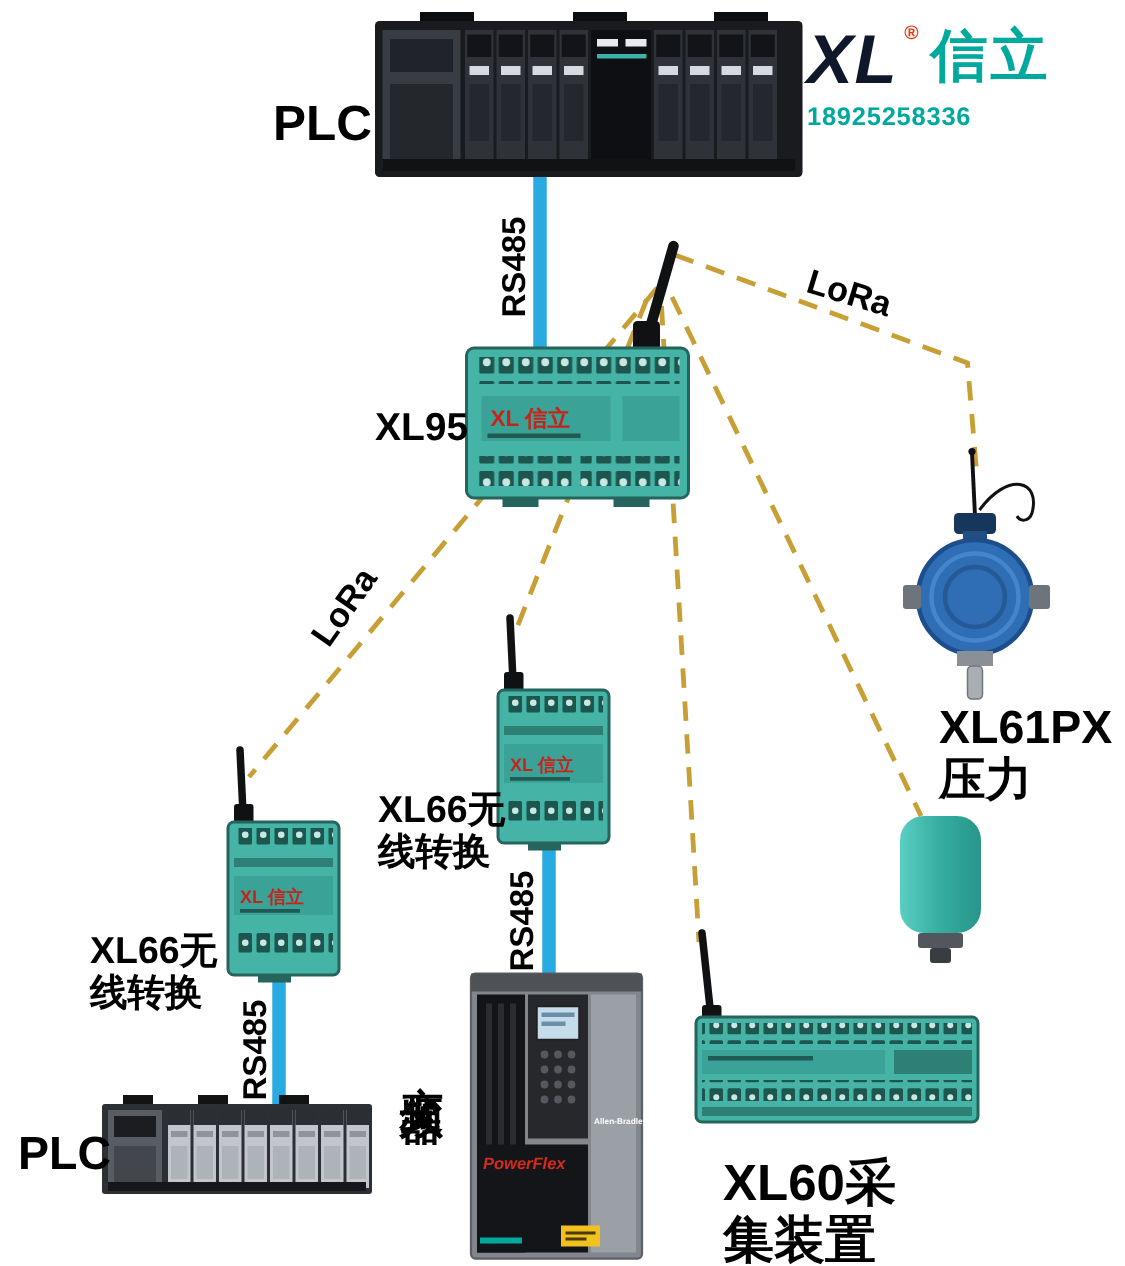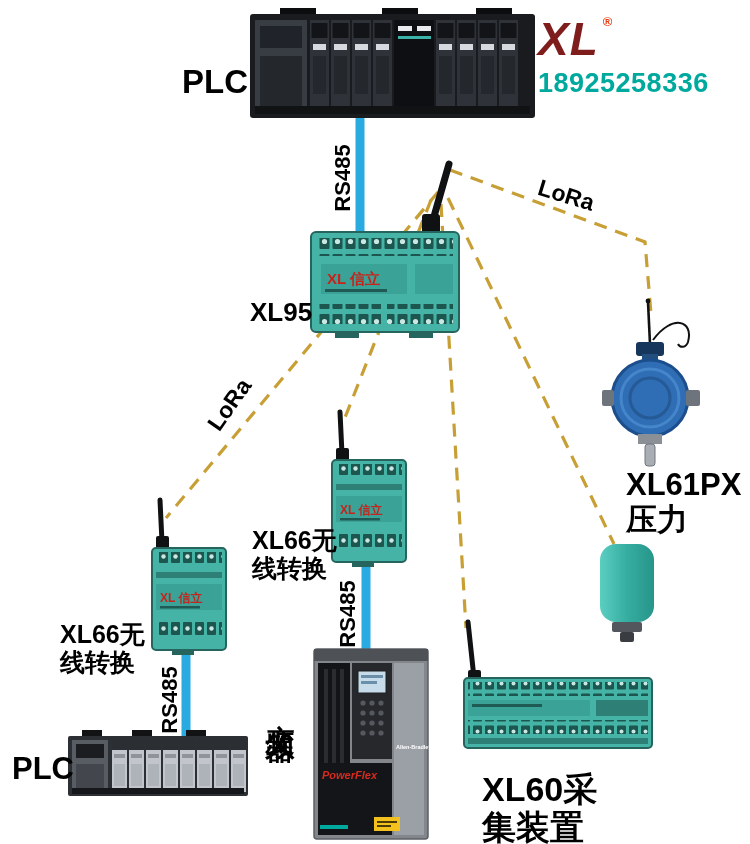--- a/index.html
+++ b/index.html
@@ -6,24 +6,24 @@
   #stage{position:relative;width:750px;height:844px;background:#ffffff;overflow:hidden;
          font-family:"Liberation Sans","DejaVu Sans",sans-serif;color:#000;}
   .abs{position:absolute;}
   svg{display:block;overflow:visible;}
   .dev{position:absolute;z-index:2;}
   .lbl{position:absolute;z-index:3;font-weight:700;color:#000;line-height:1.12;}
   .mlabel{white-space:pre-line;}
   .rot{transform-origin:center center;text-align:center;}
   #logo{position:absolute;left:538px;top:12px;width:210px;z-index:3;text-align:left;}
   #logo .row1{display:flex;align-items:flex-start;gap:4px;}
-  .logo-xl{font-size:46px;font-weight:800;font-style:italic;color:#7f1d1d;letter-spacing:1px;}
+  .logo-xl{font-size:46px;font-weight:800;font-style:italic;color:#0f172a;letter-spacing:1px;}
   .logo-reg{font-size:13px;color:#E8380D;font-weight:700;margin-top:2px;}
   .logo-cn{font-size:38px;font-weight:800;color:#00A99D;margin-left:4px;letter-spacing:2px;}
-  .logo-phone{font-size:27px;font-weight:700;color:#00A99D;letter-spacing:.5px;margin-top:2px;}
+  .logo-phone{font-size:17px;font-weight:700;color:#00A99D;letter-spacing:.5px;margin-top:2px;}
   .vfd-label{writing-mode:vertical-rl;text-orientation:upright;font-size:29px;font-weight:800;letter-spacing:6px;}
 </style>
 </head>
 <body>
 
 <div id="stage">
 
   <svg class="abs" width="750" height="844" style="left:0;top:0;z-index:1;">
 
     <line x1="360" y1="115" x2="360" y2="238" stroke="#29ABE2" stroke-width="9"></line>
@@ -36,20 +36,21 @@
       <line x1="431" y1="200" x2="344" y2="420"></line>
       <line x1="441" y1="204" x2="466" y2="628"></line>
       <line x1="448" y1="198" x2="614" y2="544"></line>
     </g>
   </svg>
 
   <div id="logo">
     <div class="row1">
       <span class="logo-xl">XL</span>
       <span class="logo-reg">®</span>
+      <span class="logo-cn">信立</span>
     </div>
     <div class="logo-phone">18925258336</div>
   </div>
 
   <svg class="dev" width="285" height="118" style="left:250px;top:6px;">
     <defs>
       <g id="tmodA">
         <rect x="0" y="0" width="19" height="92" fill="#2F3339"></rect>
         <rect x="1.5" y="3" width="16" height="15" fill="#121417"></rect>
         <rect x="3" y="24" width="13" height="6" fill="#D6DADE"></rect>
@@ -100,21 +101,21 @@
     <rect x="16" y="112" width="86" height="30" fill="#3AA296"></rect>
     <text x="22" y="132" font-size="15" font-weight="bold" fill="#C8231B">XL 信立</text>
     <rect x="20" y="137" width="62" height="3" fill="#1F5B54"></rect>
     <rect x="110" y="112" width="38" height="30" fill="#3AA296"></rect>
     <rect x="12" y="152" width="64" height="20" fill="url(#p95)"></rect>
     <rect x="82" y="152" width="66" height="20" fill="url(#p95)"></rect>
     <rect x="30" y="180" width="24" height="6" fill="#25655D"></rect>
     <rect x="104" y="180" width="24" height="6" fill="#25655D"></rect>
   </svg>
 
-  <div class="lbl" style="left:250px;top:270px;font-size:26px;margin-top:28px;">XL95</div>
+  <div class="lbl" style="left:250px;top:270px;font-size:26px;">XL95</div>
 
   <div class="lbl rot" style="left:518px;top:183px;width:96px;height:26px;font-size:23px;transform:rotate(17deg);">LoRa</div>
   <div class="lbl rot" style="left:183px;top:392px;width:94px;height:26px;font-size:23px;transform:rotate(-55deg);">LoRa</div>
 
   <svg class="dev" width="86" height="164" style="left:146px;top:494px;">
     <defs>
       <pattern id="p66a" width="12" height="18" patternUnits="userSpaceOnUse">
         <rect x="1" y="2" width="9" height="13" rx="1" fill="#1C564F"></rect>
         <circle cx="5.5" cy="8.5" r="2.2" fill="#C9E8E3"></circle>
       </pattern>

